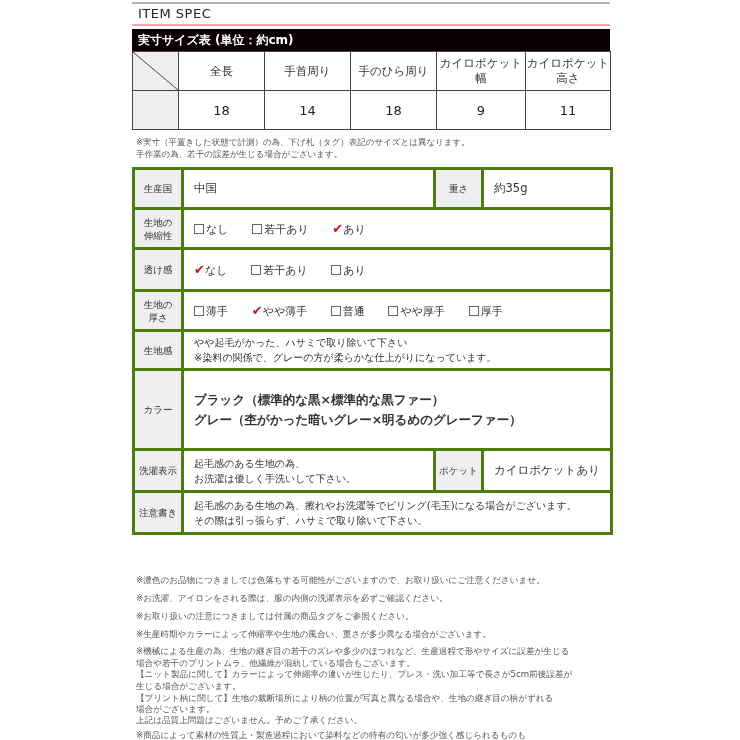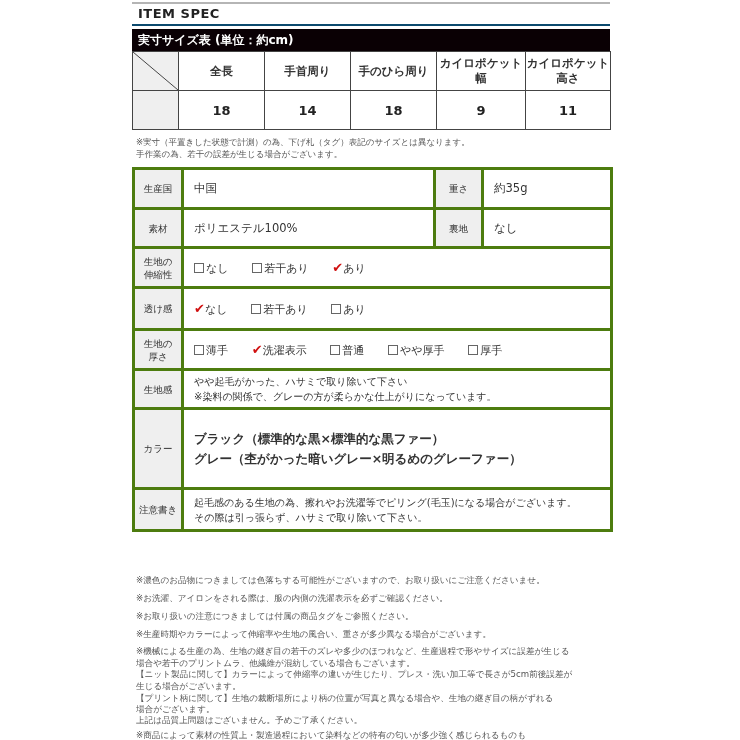--- a/index.html
+++ b/index.html
@@ -1,27 +1,27 @@
 <!DOCTYPE html>
 <html><head>
 <meta charset="utf-8">
 <style>
   html, body { margin:0; padding:0; background:#ffffff; }
   body { width:740px; height:740px; position:relative; overflow:hidden;
          font-family:"DejaVu Sans", "Liberation Sans", sans-serif; color:#222; }
   .wrap { position:absolute; left:132px; top:0; width:478px; }
 
   .title-bar { position:absolute; left:0; top:2px; width:478px; height:20px;
-               border-top:2px solid #b5b5b5; border-bottom:2px solid #0c4a6e;font-weight:bold; }
+               border-top:2px solid #b5b5b5; border-bottom:2px solid #fca5a5; }
   .title-text { position:absolute; left:6px; top:2px; font-size:13px; letter-spacing:0.5px; color:#222; }
 
   .size-head { position:absolute; left:0; top:29px; width:478px; height:22px; background:#0a0004; }
   .size-head span { position:absolute; left:6px; top:3px; color:#fff; font-size:12px; font-weight:bold; }
 
-  table.size { position:absolute; left:0; top:51px; width:478px; border-collapse:collapse; table-layout:fixed;font-weight:bold; }
+  table.size { position:absolute; left:0; top:51px; width:478px; border-collapse:collapse; table-layout:fixed; }
   table.size td { border:1px solid #444; text-align:center; padding:0; }
   table.size tr.hd td { height:38px; font-size:11.5px; line-height:15px; color:#333; }
   table.size tr.vl td { height:38px; font-size:13px; color:#222; }
   table.size td.corner { background:#efefef; position:relative; }
   .diag { position:absolute; left:0; top:0; width:100%; height:100%; }
 
   .note-small { position:absolute; left:4px; font-size:8.5px; color:#555; line-height:12px; white-space:nowrap; }
 
   table.spec { position:absolute; left:0; top:167px; width:478px; border-collapse:collapse; table-layout:fixed; }
   table.spec td { border:3px solid #4d7c0f; padding:0; vertical-align:middle; }
@@ -91,59 +91,59 @@
         <col style="width:48px">
         <col style="width:129px">
       </colgroup>
     <tbody>
         <tr style="height:40px">
       <td class="lbl">生産国</td>
       <td class="val">中国</td>
       <td class="lbl">重さ</td>
       <td class="val">約35g</td>
     </tr>
-    <tr style="height:39px">
-      <td class="lbl">素材</td>
-      <td class="val">ポリエステル100%</td>
-      <td class="lbl">裏地</td>
-      <td class="val">なし</td>
-    </tr>
     <tr style="height:40px">
       <td class="lbl"><span>生地の</span><br><span>伸縮性</span></td>
       <td class="val" colspan="3">
         <span class="opt"><span class="box"></span><span>なし</span></span>
         <span class="opt"><span class="box"></span><span>若干あり</span></span>
         <span class="opt"><span class="check">✔</span><span>あり</span></span>
       </td>
     </tr>
     <tr style="height:42px">
       <td class="lbl">透け感</td>
       <td class="val" colspan="3">
         <span class="opt"><span class="check">✔</span><span>なし</span></span>
         <span class="opt"><span class="box"></span><span>若干あり</span></span>
         <span class="opt"><span class="box"></span><span>あり</span></span>
       </td>
     </tr>
     <tr style="height:40px">
       <td class="lbl"><span>生地の</span><br><span>厚さ</span></td>
       <td class="val" colspan="3">
         <span class="opt"><span class="box"></span><span>薄手</span></span>
-        <span class="opt"><span class="check">✔</span><span>洗濯表示</span></span>
+        <span class="opt"><span class="check">✔</span><span>やや薄手</span></span>
         <span class="opt"><span class="box"></span><span>普通</span></span>
         <span class="opt"><span class="box"></span><span>やや厚手</span></span>
         <span class="opt"><span class="box"></span><span>厚手</span></span>
       </td>
     </tr>
     <tr style="height:39px">
       <td class="lbl">生地感</td>
       <td class="val small" colspan="3"><span>やや起毛がかった、ハサミで取り除いて下さい</span><br><span>※染料の関係で、グレーの方が柔らかな仕上がりになっています。</span></td>
     </tr>
     <tr style="height:80px">
       <td class="lbl">カラー</td>
       <td class="val med" colspan="3"><span>ブラック（標準的な黒×標準的な黒ファー）</span><br><span>グレー（杢がかった暗いグレー×明るめのグレーファー）</span></td>
+    </tr>
+    <tr style="height:42px">
+      <td class="lbl">洗濯表示</td>
+      <td class="val small"><span>起毛感のある生地の為、</span><br><span>お洗濯は優しく手洗いして下さい。</span></td>
+      <td class="lbl">ポケット</td>
+      <td class="val">カイロポケットあり</td>
     </tr>
     <tr style="height:42px">
       <td class="lbl">注意書き</td>
       <td class="val small" colspan="3"><span>起毛感のある生地の為、擦れやお洗濯等でピリング(毛玉)になる場合がございます。</span><br><span>その際は引っ張らず、ハサミで取り除いて下さい。</span></td>
     </tr>
   </tbody>
     </table>
 
   <div class="foot" style="top:574px">※濃色のお品物につきましては色落ちする可能性がございますので、お取り扱いにご注意くださいませ。</div>
   <div class="foot" style="top:592px">※お洗濯、アイロンをされる際は、服の内側の洗濯表示を必ずご確認ください。</div>

